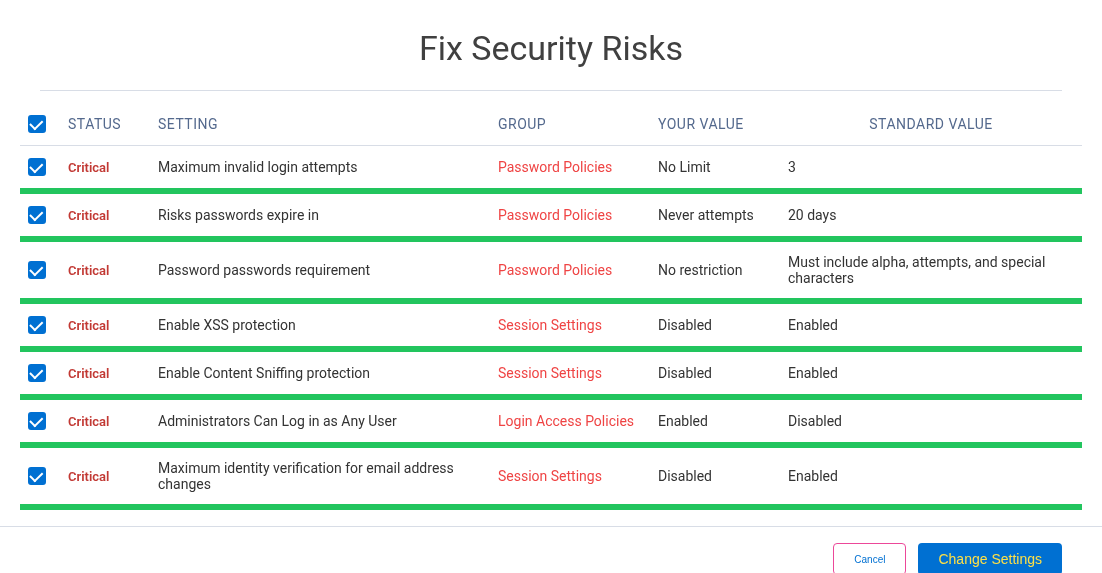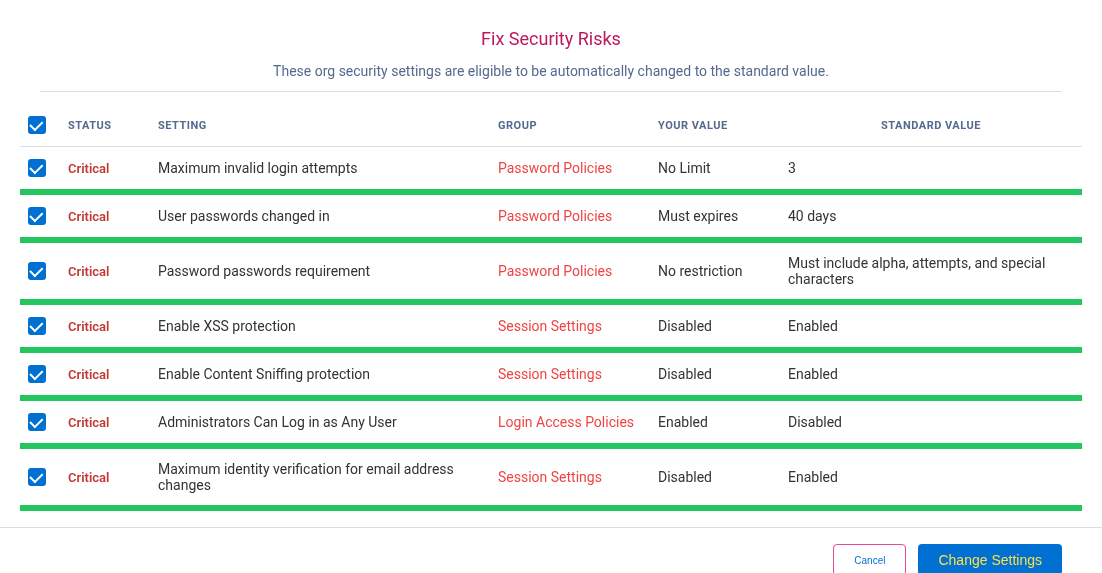--- a/index.html
+++ b/index.html
@@ -14,24 +14,24 @@
       min-height: 573px;
       background: #fff;
       display: flex;
       flex-direction: column;
     }
     .modal-header {
       padding: 28px 40px 12px;
       text-align: center;
     }
     .modal-title {
-      font-size: 18px;
-      font-weight: 400;
-      color: #be185d;
-      margin-bottom: 14px;
+      font-size: 34px;
+      font-weight: 400;
+      color: #404040;
+      margin-bottom: 22px;
     }
     .modal-subtitle {
       font-size: 14px;
       color: #54698d;
     }
     .divider {
       height: 1px;
       background: #d8dde6;
       margin: 12px 0 0;
     }
@@ -42,22 +42,22 @@
     table {
       width: 100%;
       border-collapse: collapse;
     }
     thead tr {
       border-bottom: 1px solid #d8dde6;
     }
     thead th {
       padding: 12px 8px;
       text-align: left;
-      font-size: 11px;
-      font-weight: 700;
+      font-size: 14px;
+      font-weight: 400;
       color: #54698d;
       letter-spacing: 0.5px;
       text-transform: uppercase;
     }
     thead th:first-child {
       width: 40px;
     }
     tbody tr {
       border-bottom: 6px solid #22c55e;
     }
@@ -149,21 +149,20 @@
       border-bottom: 2px solid #fff;
       transform: rotate(-45deg) translateY(-1px);
     }
   </style>
 </head>
 <body>
 
 <div class="modal-container">
   <div class="modal-header">
     <h1 class="modal-title">Fix Security Risks</h1>
-    <p class="modal-subtitle">These org security settings are eligible to be automatically changed to the standard value.</p>
     <div class="divider"></div>
   </div>
 
   <div class="table-container">
     <table>
       <thead>
         <tr>
           <th class="col-status">
             <div class="th-checkbox-container"></div>
           </th>
@@ -183,24 +182,24 @@
             <td>Maximum invalid login attempts</td>
             <td><a class="group-link">Password Policies</a></td>
             <td>No Limit</td>
             <td>3</td>
           </tr>
           <tr>
             <td class="checkbox-cell">
               <div class="checkbox"></div>
             </td>
             <td><span class="status-critical">Critical</span></td>
-            <td>User passwords changed in</td>
+            <td>Risks passwords expire in</td>
             <td><a class="group-link">Password Policies</a></td>
-            <td>Must expires</td>
-            <td>40 days</td>
+            <td>Never attempts</td>
+            <td>20 days</td>
           </tr>
           <tr>
             <td class="checkbox-cell">
               <div class="checkbox"></div>
             </td>
             <td><span class="status-critical">Critical</span></td>
             <td>Password passwords requirement</td>
             <td><a class="group-link">Password Policies</a></td>
             <td>No restriction</td>
             <td>Must include alpha, attempts, and special characters</td>

